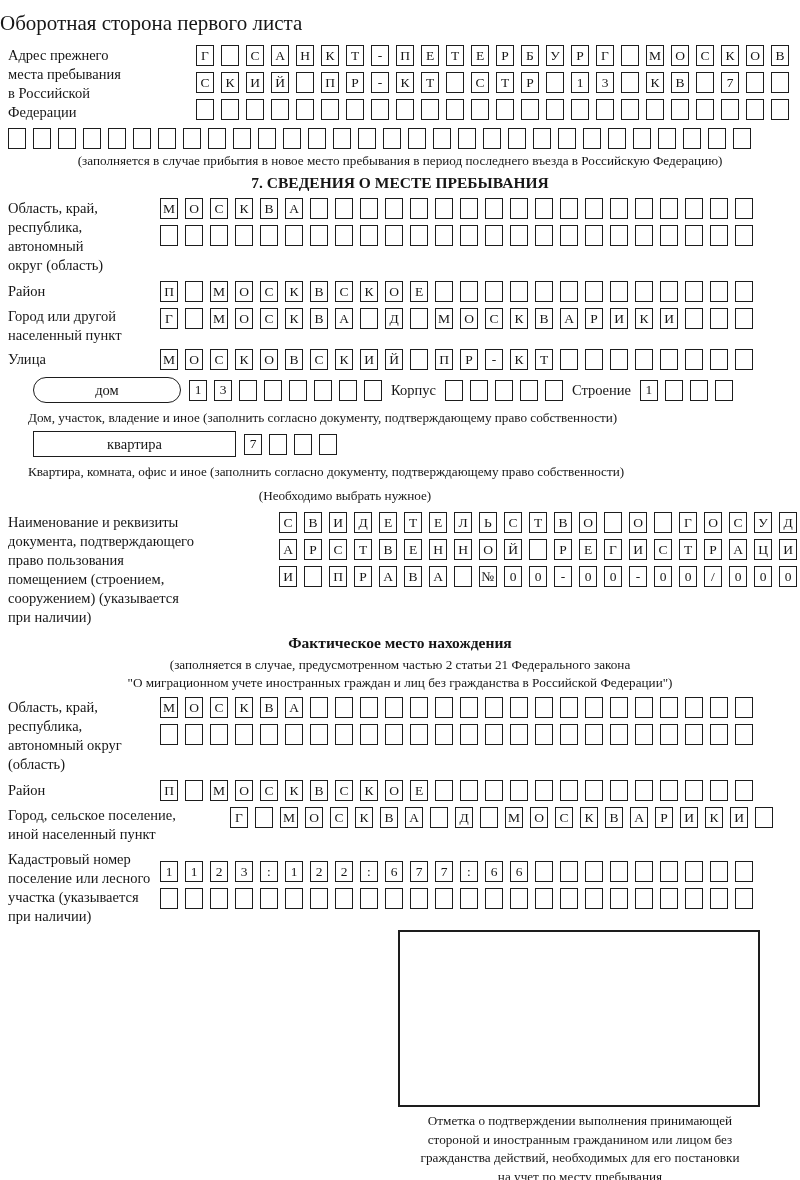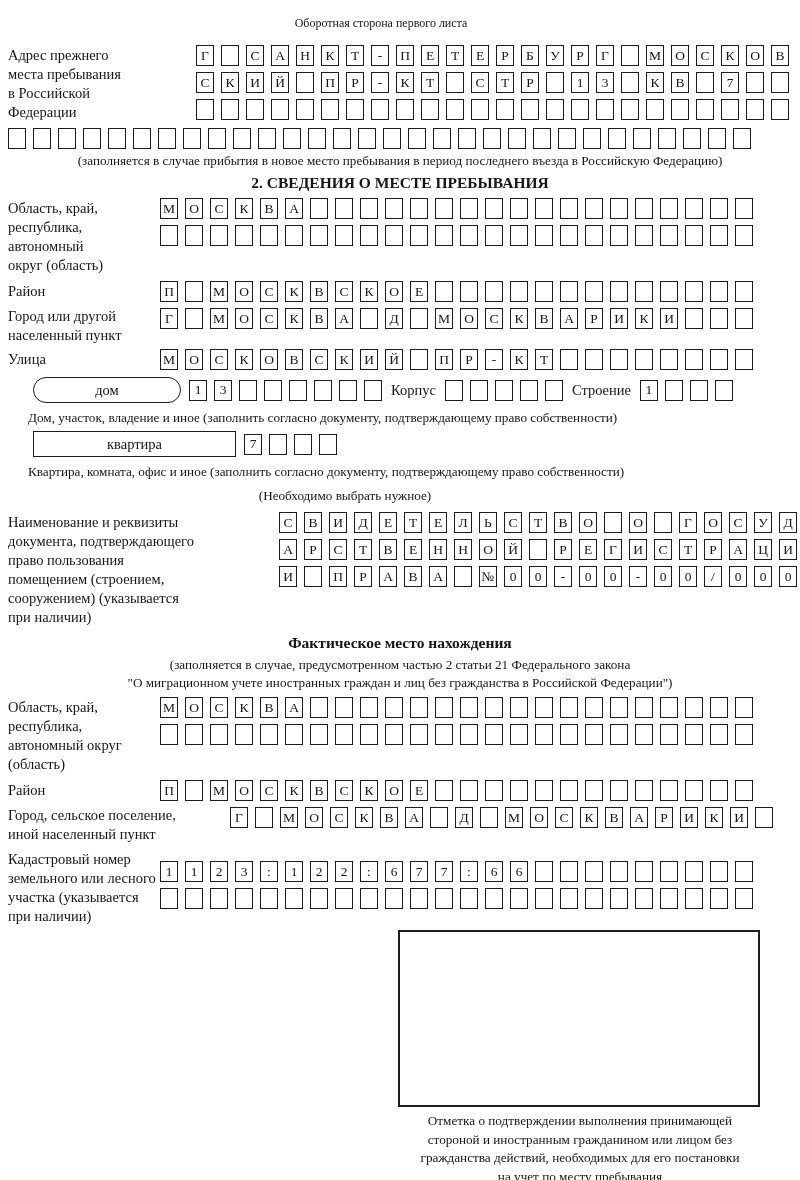--- a/index.html
+++ b/index.html
@@ -5,22 +5,22 @@
   html,body{margin:0;padding:0;background:#ffffff;}
   body{
     width:800px;height:1180px;
     font-family:"Liberation Serif","DejaVu Serif",serif;
     color:#161616;
   }
   .page{position:relative;width:800px;height:1180px;overflow:hidden;background:#fff;}
 
   .hdr{
     margin:14px 38px 6px 0;
-    text-align:center;
-    font-size:12px;line-height:19px;
+    text-align:left;
+    font-size:21px;line-height:19px;
   }
 
   .field{display:flex;margin:0 8px;align-items:flex-start;}
   .lbl{
     flex:0 0 152px;
     font-size:14.5px;line-height:19px;
     white-space:pre-line;
     padding-top:1px;
   }
   .lbl.wide{flex:0 0 243px;}
@@ -202,21 +202,21 @@
       <span class="box"></span>
       <span class="box"></span>
       <span class="box"></span>
       <span class="box"></span>
       <span class="box"></span>
       <span class="box"></span>
       <span class="box"></span>
     </div>
   <div class="note">(заполняется в случае прибытия в новое место пребывания в период последнего въезда в Российскую Федерацию)</div>
 
-  <div class="sec-title">2. СВЕДЕНИЯ О МЕСТЕ ПРЕБЫВАНИЯ</div>
+  <div class="sec-title">7. СВЕДЕНИЯ О МЕСТЕ ПРЕБЫВАНИЯ</div>
 
   <div class="field mt5">
     <div class="lbl">Область, край,
 республика,
 автономный
 округ (область)</div>
     <div class="rows">
       <div class="boxrow">
           <span class="box">М</span>
           <span class="box">О</span>
@@ -617,21 +617,21 @@
           <span class="box">И</span>
           <span class="box">К</span>
           <span class="box">И</span>
           <span class="box"></span>
         </div>
     </div>
   </div>
 
   <div class="field mt5">
     <div class="lbl">Кадастровый номер
-земельного или лесного
+поселение или лесного
 участка (указывается
 при наличии)</div>
     <div class="rows pad-top">
       <div class="boxrow">
           <span class="box">1</span>
           <span class="box">1</span>
           <span class="box">2</span>
           <span class="box">3</span>
           <span class="box">:</span>
           <span class="box">1</span>

